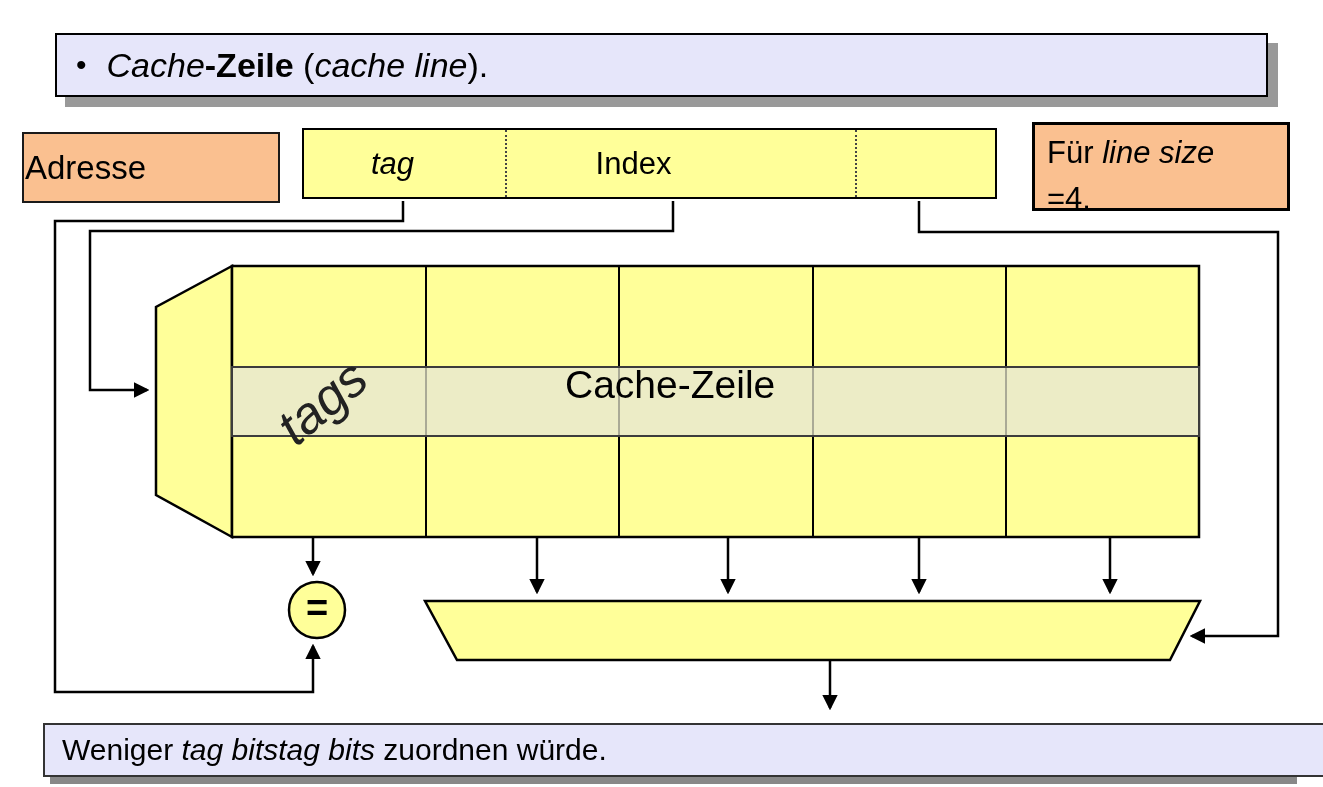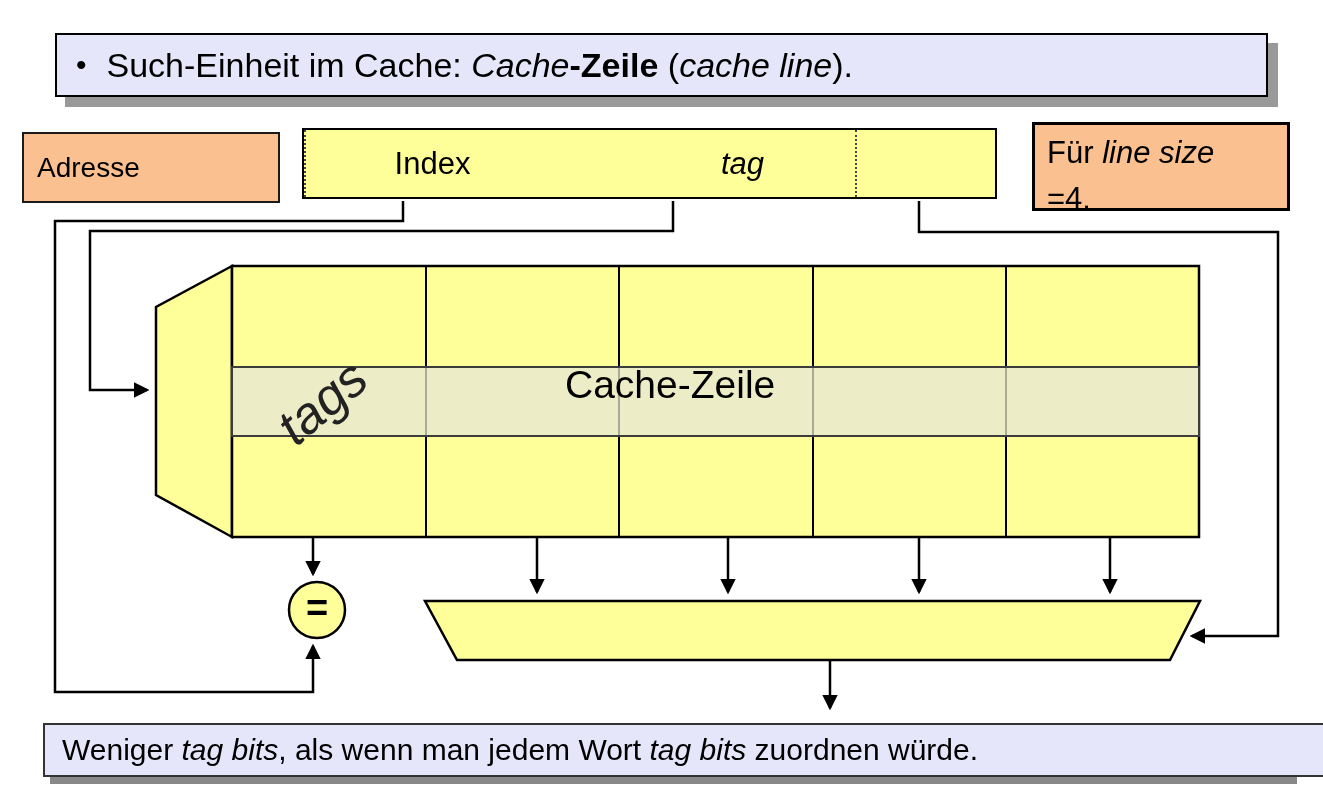--- a/index.html
+++ b/index.html
@@ -28,21 +28,21 @@
   }
   .title-box .bullet{font-size:30px;margin-right:20px;}
   .b{font-weight:bold;}
   .bi{font-weight:normal;font-style:italic;}
   .i{font-style:italic;}
 
   
   .adresse-box{
     left:22px;top:132px;width:258px;height:71px;background:var(--peach);
     border:2.5px solid #1a1a1a;display:flex;align-items:center;
-    padding-left:13px;font-size:28px;
+    padding-left:1px;font-size:33px;
   }
 
   
   .addr-field{
     left:302px;top:128px;width:695px;height:71px;background:var(--yellow);
     border:2.5px solid #000;display:flex;
   }
   .addr-seg{box-sizing:border-box;display:flex;align-items:center;justify-content:center;font-size:31px;}
   .addr-seg.seg-tag{width:201px;}
   .addr-seg.seg-tag span{margin-right:24px;}
@@ -81,33 +81,33 @@
     font-size:38px;font-weight:700;line-height:44px;
   }
 </style>
 </head>
 <body>
 
 <div class="canvas">
 
   <div class="shadow title-shadow"></div>
   <div class="box title-box">
-    <span class="bullet">•</span><span>Such-Einheit im Cache: </span><span class="bi">Cache</span><span class="b">-Zeile</span><span> (</span><span class="bi">cache line</span><span>).</span>
+    <span class="bullet">•</span><span class="bi">Cache</span><span class="b">-Zeile</span><span> (</span><span class="bi">cache line</span><span>).</span>
   </div>
 
   <div class="box adresse-box">
     <span>Adresse</span>
   </div>
 
   <div class="box addr-field">
+    <div class="addr-seg seg-tag">
+      <span class="i">tag</span>
+    </div>
     <div class="addr-seg seg-index">
       <span>Index</span>
-    </div>
-    <div class="addr-seg seg-tag">
-      <span class="i">tag</span>
     </div>
     <div class="addr-seg seg-offset"></div>
   </div>
 
   <div class="box note-box">
     <span>Für </span><span class="i">line size</span><br>
     <span>=4.</span>
   </div>
 
   <svg class="diagram" viewBox="0 0 1323 787" xmlns="http://www.w3.org/2000/svg">
@@ -151,16 +151,16 @@
       <path d="M830,661 L830,708" marker-end="url(#arr)"></path>
     </g>
   </svg>
 
   <div class="label tags-label">tags</div>
   <div class="label cache-line-label">Cache-Zeile</div>
   <div class="label equals-label">=</div>
 
   <div class="shadow bottom-shadow"></div>
   <div class="box bottom-box">
-    <span>Weniger </span><span class="i">tag bits</span><span>, als wenn man jedem Wort </span><span class="i">tag bits</span><span> zuordnen würde.</span>
+    <span>Weniger </span><span class="i">tag bits</span><span class="i">tag bits</span><span> zuordnen würde.</span>
   </div>
 
 </div>
 
 </body></html>

